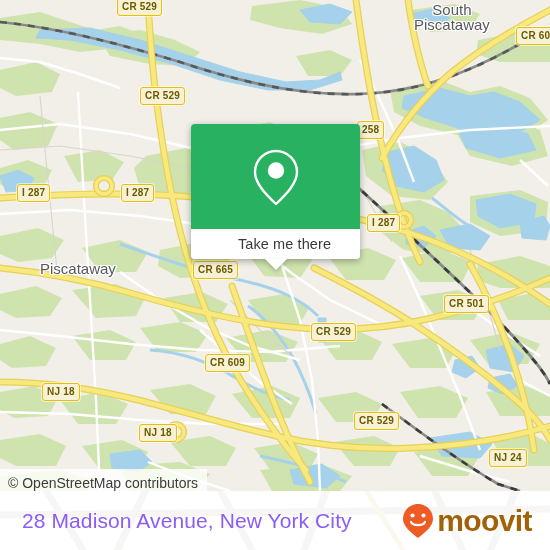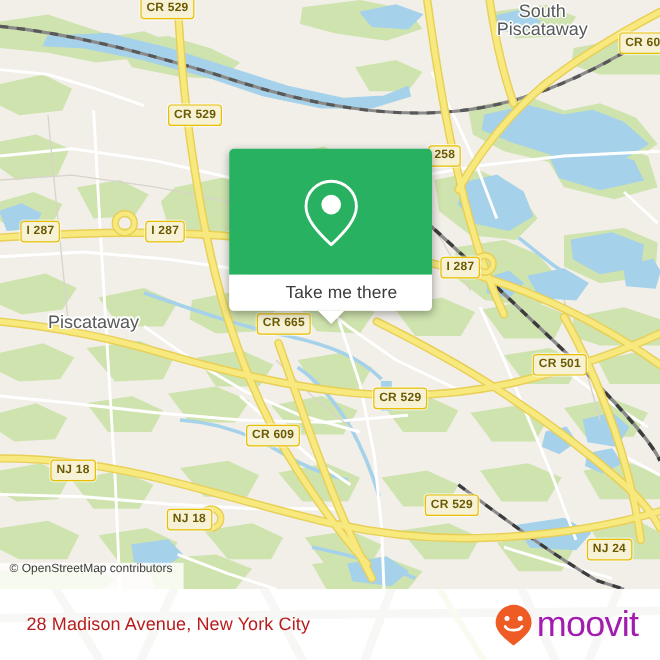--- a/index.html
+++ b/index.html
@@ -101,22 +101,22 @@
     filter: drop-shadow(0 2px 2px rgba(0,0,0,0.22));
   }
 
   
   #attribution {
     position: absolute;
     left: 0; bottom: 0;
     height: 22px;
     padding: 0 9px 0 8px;
     background: rgba(255,255,255,0.80);
-    display: flex; align-items: flex-start;
-    font-size: 10px;
+    display: flex; align-items: flex-end;
+    font-size: 14px;
     color: #3c3c3c;
     z-index: 30;
     white-space: nowrap;
   }
 
   
   #footer {
     position: absolute;
     left: 0; top: 491px;
     width: 550px; height: 59px;
@@ -124,31 +124,31 @@
     overflow: hidden;
   }
   #footer-watermark { position: absolute; left: 0; top: -10px; opacity: .40; }
   #footer-inner {
     position: relative;
     width: 100%; height: 100%;
     display: flex; align-items: center; justify-content: space-between;
     padding: 0 18px 0 22px;
   }
   #footer-address {
-    font-size: 15px;
-    color: #b91c1c;
+    font-size: 21px;
+    color: #8b5cf6;
     letter-spacing: 0.1px;
     white-space: nowrap;
     text-align: center;
   }
   #brand { display: flex; align-items: center; gap: 3px; }
   #brand-word {
     font-size: 30px;
-    font-weight: normal;
-    color: #a21caf;
+    font-weight: bold;
+    color: #a16207;
     letter-spacing: -0.6px;
     line-height: 30px;
   }
 </style>
 </head>
 <body>
 
 <div id="app">
 
   <div id="map">
@@ -325,21 +325,21 @@
     </div>
     <div class="place-label" style="left:40px; top:261px;">Piscataway</div>
 
     <div class="shield" style="left:117px; top:-2px;">CR 529</div>
     <div class="shield" style="left:516px; top:27px;">CR 60</div>
     <div class="shield" style="left:140px; top:87px;">CR 529</div>
     <div class="shield" style="left:357px; top:121px; z-index:5;">258</div>
     <div class="shield" style="left:17px;  top:184px;">I 287</div>
     <div class="shield" style="left:121px; top:184px;">I 287</div>
     <div class="shield" style="left:367px; top:214px;">I 287</div>
-    <div class="shield" style="left:214px; top:261px;">CR 665</div>
+    <div class="shield" style="left:193px; top:261px;">CR 665</div>
     <div class="shield" style="left:444px; top:295px;text-align:center;">CR 501</div>
     <div class="shield" style="left:311px; top:323px;">CR 529</div>
     <div class="shield" style="left:173px; top:354px;margin-left:32px;">CR 609</div>
     <div class="shield" style="left:42px;  top:383px;">NJ 18</div>
     <div class="shield" style="left:354px; top:412px;">CR 529</div>
     <div class="shield" style="left:139px; top:424px;">NJ 18</div>
     <div class="shield" style="left:489px; top:449px;">NJ 24</div>
 
     <div id="callout">
       <div id="callout-top">

